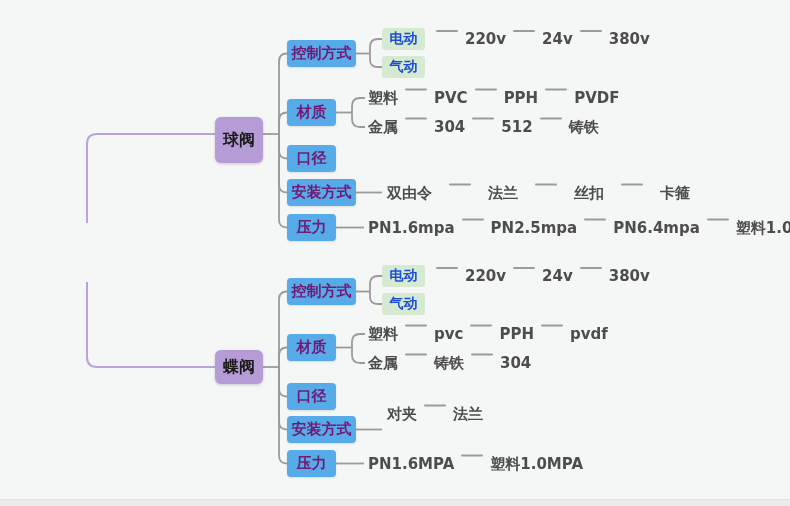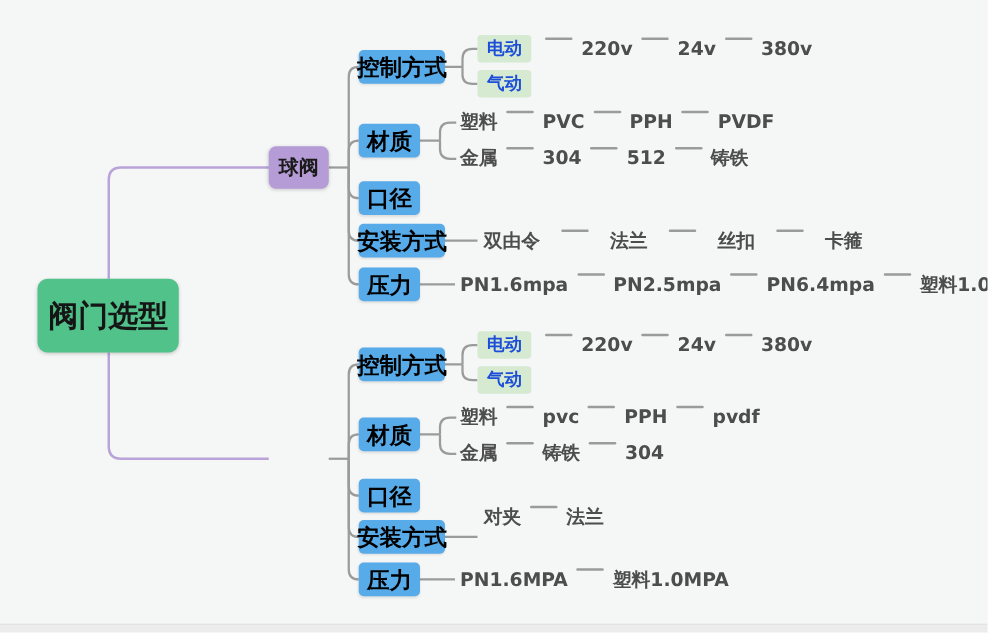--- a/index.html
+++ b/index.html
@@ -32,22 +32,22 @@
   .branch-node{
     background:#b59cd6;
     border-radius:6px;
     color:#1a1a1a;
     font-size:16px;
     box-shadow:0 1px 3px rgba(0,0,0,.18);
   }
   .cat-node{
     background:#58abe9;
     border-radius:4px;
-    color:#000000;
-    font-size:18px;
+    color:#701a75;
+    font-size:15px;
     box-shadow:0 1px 2px rgba(0,0,0,.10);
   }
   .leafbox-node{
     background:#d5ead1;
     border-radius:3px;
     color:#1d4ed8;
     font-size:14px;
   }
   .chain{
     position:absolute;
@@ -103,23 +103,23 @@
       <path d="M 370 291.5 V 284 Q 370 276 378 276 H 382"></path>
       <path d="M 370 291.5 V 297 Q 370 304 378 304 H 382"></path>
       <path d="M 336 347.5 H 352"></path>
       <path d="M 352 347.5 V 342 Q 352 334 360 334 H 365"></path>
       <path d="M 352 347.5 V 355 Q 352 363 360 363 H 365"></path>
       <path d="M 356 429.5 H 382"></path>
       <path d="M 336 463.5 H 364"></path>
     </g>
   </svg>
 
-  <div class="node root-node" style="left:30px;top:223px;width:113px;height:59px;">阀门选型</div>
-
-  <div class="node branch-node" style="left:215px;top:117px;width:48px;height:34px;">球阀</div>
+
+  <div class="node branch-node" style="left:215px;top:117px;width:48px;height:46px;">球阀</div>
+  <div class="node branch-node" style="left:215px;top:350px;width:48px;height:34px;">蝶阀</div>
 
   <div class="node cat-node" style="left:287px;top:40px;width:69px;height:27px;">控制方式</div>
   <div class="node cat-node" style="left:287px;top:99px;width:49px;height:27px;">材质</div>
   <div class="node cat-node" style="left:287px;top:145px;width:49px;height:27px;">口径</div>
   <div class="node cat-node" style="left:287px;top:179px;width:69px;height:27px;">安装方式</div>
   <div class="node cat-node" style="left:287px;top:214px;width:49px;height:27px;">压力</div>
 
   <div class="node leafbox-node" style="left:382px;top:28px;width:43px;height:22px;">电动</div>
   <div class="node leafbox-node" style="left:382px;top:56px;width:43px;height:22px;">气动</div>
 

